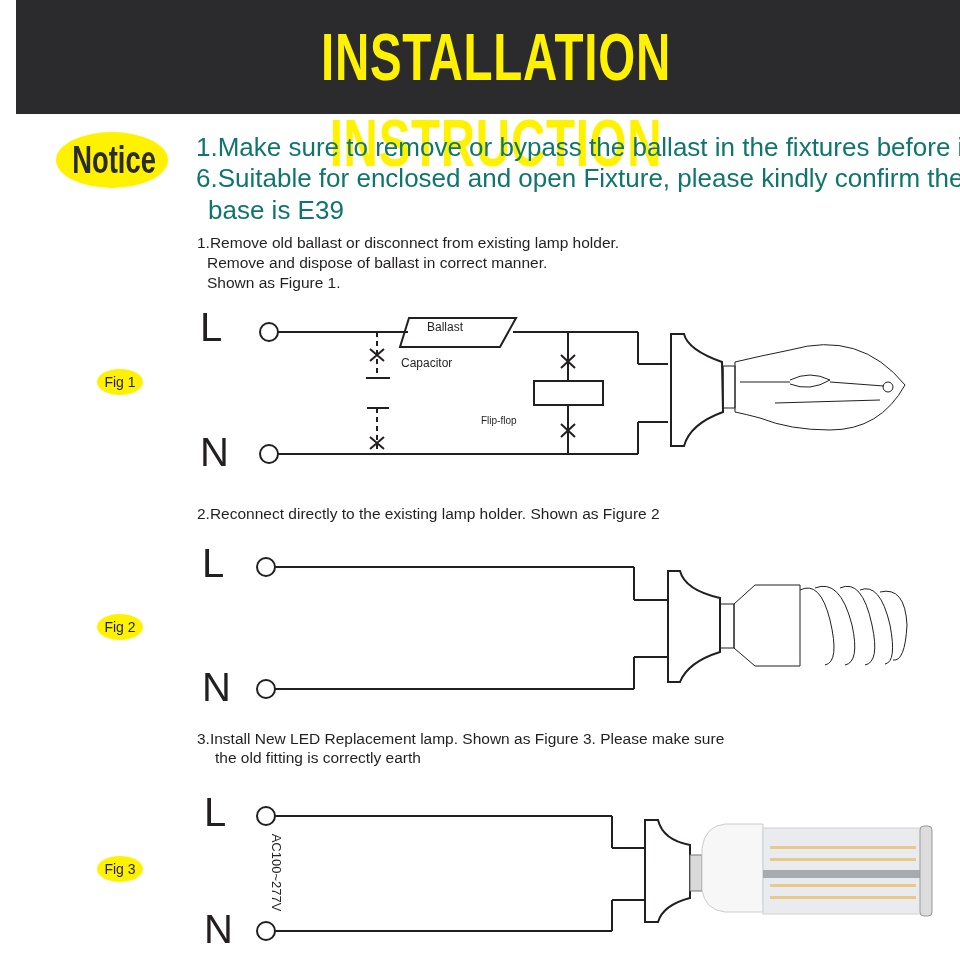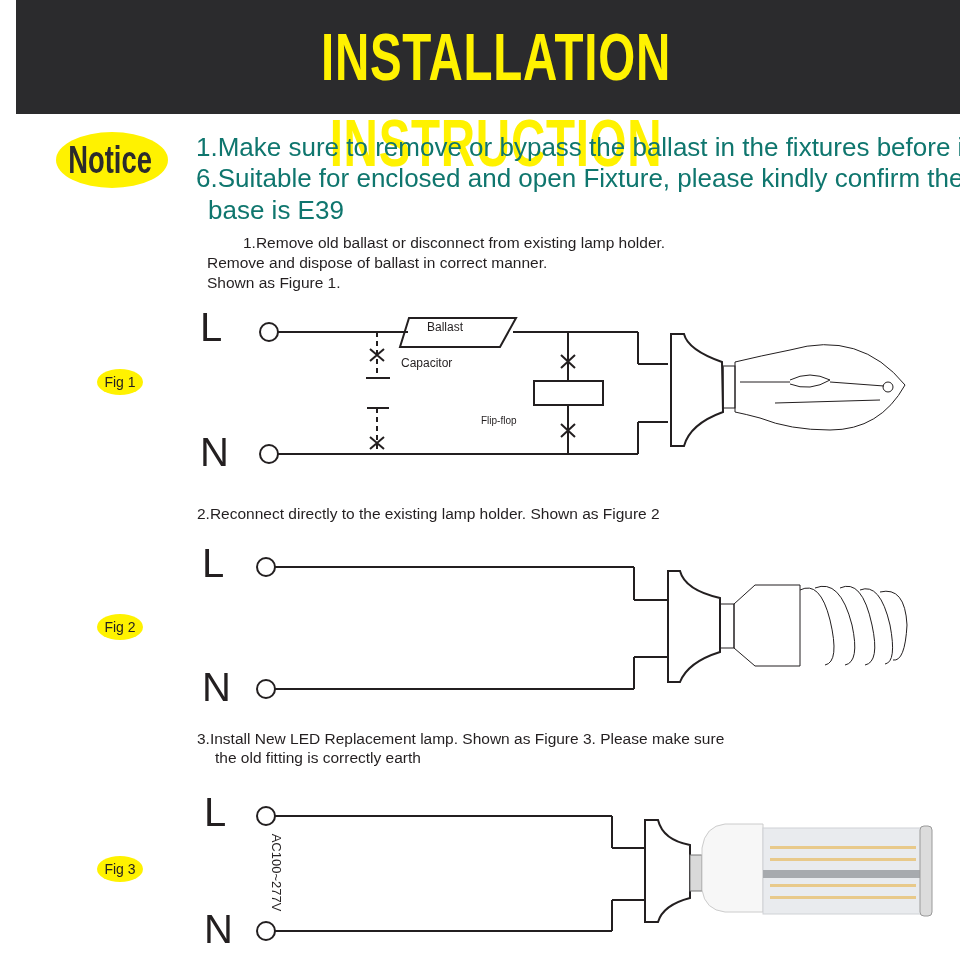--- a/index.html
+++ b/index.html
@@ -1,40 +1,40 @@
 <!DOCTYPE html>
 <html><head>
 <meta charset="utf-8">
 <style>
   html, body { margin:0; padding:0; }
   body { width:960px; height:960px; background:#ffffff; position:relative; overflow:hidden; font-family:"Liberation Sans", sans-serif; color:#231f20; }
   .header { position:absolute; left:0; top:0; width:960px; height:114px; background:#2b2b2d;margin-left:16px; }
   .header-title { position:absolute; left:0; top:14px; width:960px; text-align:center; color:#fff200; font-family:"Liberation Sans", sans-serif; font-weight:bold; font-size:66px; line-height:86px; letter-spacing:1px; transform:scaleX(0.72); transform-origin:center; }
-  .notice-badge { position:absolute; left:56px; top:132px; width:112px; height:56px; border-radius:50%; background:#fff200; display:flex; align-items:center; justify-content:flex-end; }
+  .notice-badge { position:absolute; left:56px; top:132px; width:112px; height:56px; border-radius:50%; background:#fff200; display:flex; align-items:center; justify-content:flex-start; }
   .notice-text { font-weight:bold; font-size:38px; color:#2b2b2d; transform:scaleX(0.72); letter-spacing:0px; }
   .notice-line { position:absolute; left:196px; font-size:26px; color:#0f766e; white-space:nowrap; }
   .step { position:absolute; left:197px; font-size:15.5px; color:#231f20; white-space:nowrap; line-height:20px; }
   .fig-badge { position:absolute; left:97px; width:46px; height:26px; border-radius:50%; background:#fff200; display:flex; align-items:center; justify-content:center; font-size:14px; color:#231f20; }
   svg.diagram { position:absolute; left:0; top:0; }
 </style>
 </head>
 <body>
 
 <div class="header">
   <div class="header-title">INSTALLATION INSTRUCTION</div>
 </div>
 
 <div class="notice-badge">
   <span class="notice-text">Notice</span>
 </div>
 <div class="notice-line" style="top:132px;">1.Make sure to remove or bypass the ballast in the fixtures before install</div>
 <div class="notice-line" style="top:163px;">6.Suitable for enclosed and open Fixture, please kindly confirm the socket</div>
 <div class="notice-line" style="top:195px; left:208px;">base is E39</div>
 
-<div class="step" style="top:233px;margin-left:46px;">1.Remove old ballast or disconnect from existing lamp holder.</div>
+<div class="step" style="top:233px;">1.Remove old ballast or disconnect from existing lamp holder.</div>
 <div class="step" style="top:253px; left:207px;">Remove and dispose of ballast in correct manner.</div>
 <div class="step" style="top:273px; left:207px;">Shown as Figure 1.</div>
 
 <div class="step" style="top:504px;">2.Reconnect directly to the existing lamp holder. Shown as Figure 2</div>
 
 <div class="step" style="top:729px;">3.Install New LED Replacement lamp. Shown as Figure 3. Please make sure</div>
 <div class="step" style="top:748px; left:215px;">the old fitting is correctly earth</div>
 
 <div class="fig-badge" style="top:369px;">Fig 1</div>
 <div class="fig-badge" style="top:614px;">Fig 2</div>

